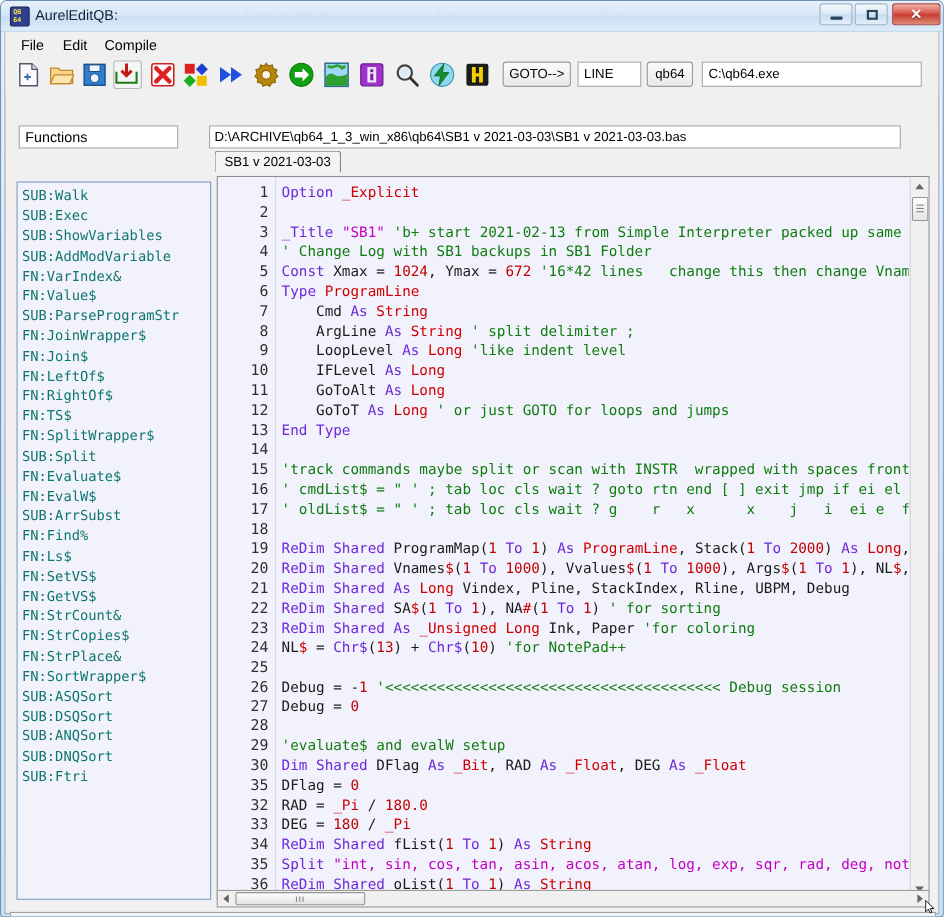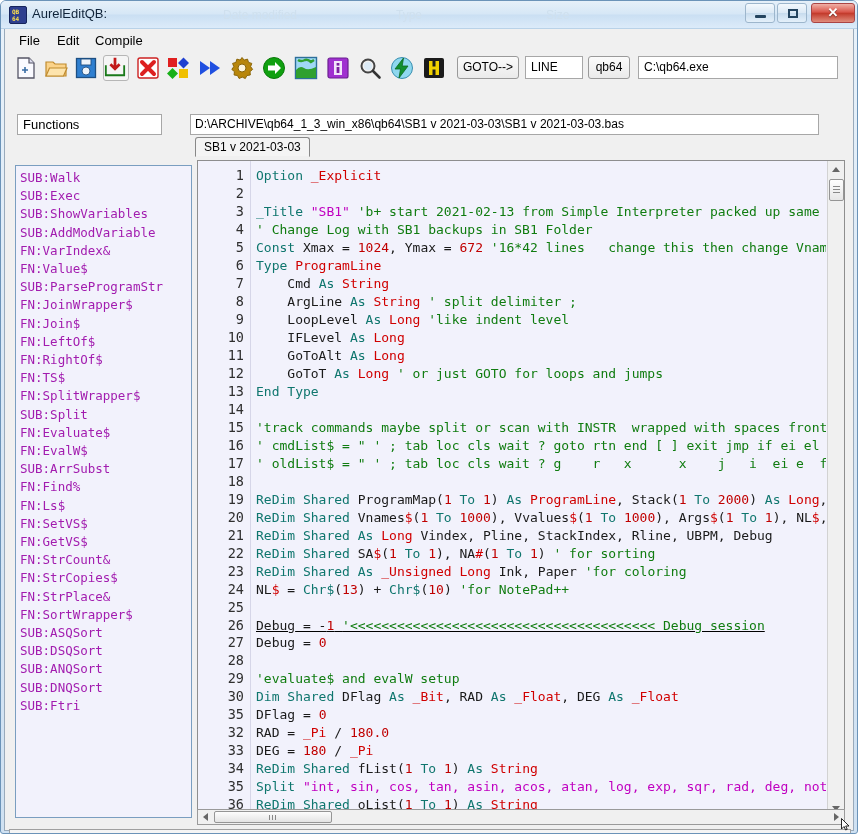--- a/index.html
+++ b/index.html
@@ -185,21 +185,21 @@
     width: 177px; height: 653px;
     box-sizing: border-box;
     border: 1px solid #7a9ec0;
     background: #f2f2fc;
     overflow: hidden;
   }
   #funclist-inner { padding: 3px 0 0 4px; }
   .fn-row {
     font-family: "DejaVu Sans Mono", monospace;
     font-size: 12.5px;
-    color: #a21caf;
+    color: #0f766e;
     line-height: 18.2px;
     white-space: pre;
   }
   
   #editor {
     position: absolute; left: 192px; top: 131px;
     width: 648px; height: 658px;
     box-sizing: border-box;
     border: 1px solid #8e8e8e;
     background: #f2f2fc;
@@ -222,21 +222,21 @@
     width: 575px; height: 100%;
     overflow: hidden;
   }
   .cl {
     position: absolute; left: 5px;
     font-family: "DejaVu Sans Mono", monospace;
     font-size: 13px;
     white-space: pre;
     line-height: 17.5px;
   }
-  .k  { color: #0f766e; }  
+  .k  { color: #6d28d9; }  
   .t  { color: #d00000; }  
   .c  { color: #107c10; }  
   .s  { color: #c000c0; }  
   .n  { color: #1a1a1a; }  
   .num{ color: #c00000; }
   
   #vscroll {
     position: absolute; right: 0; top: 0;
     width: 17px; height: 100%;
     background: #f0f0f0;
@@ -579,21 +579,21 @@
           <div class="cl" style="top: 275.7px;"><span class="c">' cmdList$ = " ' ; tab loc cls wait ? goto rtn end [ ] exit jmp if ei el fi @ set</span></div>
           <div class="cl" style="top: 293.68px;"><span class="c">' oldList$ = " ' ; tab loc cls wait ? g    r   x      x    j   i  ei e  f  "</span></div>
           <div class="cl" style="top: 311.66px;">&nbsp;</div>
           <div class="cl" style="top: 329.64px;"><span class="k">ReDim</span><span class="n"> </span><span class="k">Shared</span><span class="n"> </span><span class="n">ProgramMap</span><span class="n">(</span><span class="num">1</span><span class="n"> </span><span class="k">To</span><span class="n"> </span><span class="num">1</span><span class="n">) </span><span class="k">As</span><span class="n"> </span><span class="t">ProgramLine</span><span class="n">, </span><span class="n">Stack</span><span class="n">(</span><span class="num">1</span><span class="n"> </span><span class="k">To</span><span class="n"> </span><span class="num">2000</span><span class="n">) </span><span class="k">As</span><span class="n"> </span><span class="t">Long</span><span class="n">, </span></div>
           <div class="cl" style="top: 347.62px;"><span class="k">ReDim</span><span class="n"> </span><span class="k">Shared</span><span class="n"> </span><span class="n">Vnames</span><span class="t">$</span><span class="n">(</span><span class="num">1</span><span class="n"> </span><span class="k">To</span><span class="n"> </span><span class="num">1000</span><span class="n">), </span><span class="n">Vvalues</span><span class="t">$</span><span class="n">(</span><span class="num">1</span><span class="n"> </span><span class="k">To</span><span class="n"> </span><span class="num">1000</span><span class="n">), </span><span class="n">Args</span><span class="t">$</span><span class="n">(</span><span class="num">1</span><span class="n"> </span><span class="k">To</span><span class="n"> </span><span class="num">1</span><span class="n">), </span><span class="n">NL</span><span class="t">$</span><span class="n">, </span></div>
           <div class="cl" style="top: 365.6px;"><span class="k">ReDim</span><span class="n"> </span><span class="k">Shared</span><span class="n"> </span><span class="k">As</span><span class="n"> </span><span class="t">Long</span><span class="n"> </span><span class="n">Vindex</span><span class="n">, </span><span class="n">Pline</span><span class="n">, </span><span class="n">StackIndex</span><span class="n">, </span><span class="n">Rline</span><span class="n">, </span><span class="n">UBPM</span><span class="n">, </span><span class="n">Debug</span></div>
           <div class="cl" style="top: 383.58px;"><span class="k">ReDim</span><span class="n"> </span><span class="k">Shared</span><span class="n"> </span><span class="n">SA</span><span class="t">$</span><span class="n">(</span><span class="num">1</span><span class="n"> </span><span class="k">To</span><span class="n"> </span><span class="num">1</span><span class="n">), </span><span class="n">NA</span><span class="t">#</span><span class="n">(</span><span class="num">1</span><span class="n"> </span><span class="k">To</span><span class="n"> </span><span class="num">1</span><span class="n">) </span><span class="c">' for sorting</span></div>
           <div class="cl" style="top: 401.56px;"><span class="k">ReDim</span><span class="n"> </span><span class="k">Shared</span><span class="n"> </span><span class="k">As</span><span class="n"> </span><span class="t">_Unsigned</span><span class="n"> </span><span class="t">Long</span><span class="n"> </span><span class="n">Ink</span><span class="n">, </span><span class="n">Paper</span><span class="n"> </span><span class="c">'for coloring</span></div>
           <div class="cl" style="top: 419.54px;"><span class="n">NL</span><span class="t">$</span><span class="n"> = </span><span class="k">Chr$</span><span class="n">(</span><span class="num">13</span><span class="n">) + </span><span class="k">Chr$</span><span class="n">(</span><span class="num">10</span><span class="n">) </span><span class="c">'for NotePad++</span></div>
           <div class="cl" style="top: 437.52px;">&nbsp;</div>
-          <div class="cl" style="top: 455.5px; text-decoration: underline;"><span class="n">Debug</span><span class="n"> = -</span><span class="num">1</span><span class="n"> </span><span class="c">'&lt;&lt;&lt;&lt;&lt;&lt;&lt;&lt;&lt;&lt;&lt;&lt;&lt;&lt;&lt;&lt;&lt;&lt;&lt;&lt;&lt;&lt;&lt;&lt;&lt;&lt;&lt;&lt;&lt;&lt;&lt;&lt;&lt;&lt;&lt;&lt;&lt;&lt;&lt; Debug session</span></div>
+          <div class="cl" style="top: 455.5px;"><span class="n">Debug</span><span class="n"> = -</span><span class="num">1</span><span class="n"> </span><span class="c">'&lt;&lt;&lt;&lt;&lt;&lt;&lt;&lt;&lt;&lt;&lt;&lt;&lt;&lt;&lt;&lt;&lt;&lt;&lt;&lt;&lt;&lt;&lt;&lt;&lt;&lt;&lt;&lt;&lt;&lt;&lt;&lt;&lt;&lt;&lt;&lt;&lt;&lt;&lt; Debug session</span></div>
           <div class="cl" style="top: 473.48px;"><span class="n">Debug</span><span class="n"> = </span><span class="num">0</span></div>
           <div class="cl" style="top: 491.46px;">&nbsp;</div>
           <div class="cl" style="top: 509.44px;"><span class="c">'evaluate$ and evalW setup</span></div>
           <div class="cl" style="top: 527.42px;"><span class="k">Dim</span><span class="n"> </span><span class="k">Shared</span><span class="n"> </span><span class="n">DFlag</span><span class="n"> </span><span class="k">As</span><span class="n"> </span><span class="t">_Bit</span><span class="n">, </span><span class="n">RAD</span><span class="n"> </span><span class="k">As</span><span class="n"> </span><span class="t">_Float</span><span class="n">, </span><span class="n">DEG</span><span class="n"> </span><span class="k">As</span><span class="n"> </span><span class="t">_Float</span></div>
           <div class="cl" style="top: 545.4px;"><span class="n">DFlag</span><span class="n"> = </span><span class="num">0</span></div>
           <div class="cl" style="top: 563.38px;"><span class="n">RAD</span><span class="n"> = </span><span class="t">_Pi</span><span class="n"> / </span><span class="num">180.0</span></div>
           <div class="cl" style="top: 581.36px;"><span class="n">DEG</span><span class="n"> = </span><span class="num">180</span><span class="n"> / </span><span class="t">_Pi</span></div>
           <div class="cl" style="top: 599.34px;"><span class="k">ReDim</span><span class="n"> </span><span class="k">Shared</span><span class="n"> </span><span class="n">fList</span><span class="n">(</span><span class="num">1</span><span class="n"> </span><span class="k">To</span><span class="n"> </span><span class="num">1</span><span class="n">) </span><span class="k">As</span><span class="n"> </span><span class="t">String</span></div>
           <div class="cl" style="top: 617.32px;"><span class="k">Split</span><span class="n"> </span><span class="s">"int, sin, cos, tan, asin, acos, atan, log, exp, sqr, rad, deg, not"</span></div>
           <div class="cl" style="top: 635.3px;"><span class="k">ReDim</span><span class="n"> </span><span class="k">Shared</span><span class="n"> </span><span class="n">oList</span><span class="n">(</span><span class="num">1</span><span class="n"> </span><span class="k">To</span><span class="n"> </span><span class="num">1</span><span class="n">) </span><span class="k">As</span><span class="n"> </span><span class="t">String</span></div>

